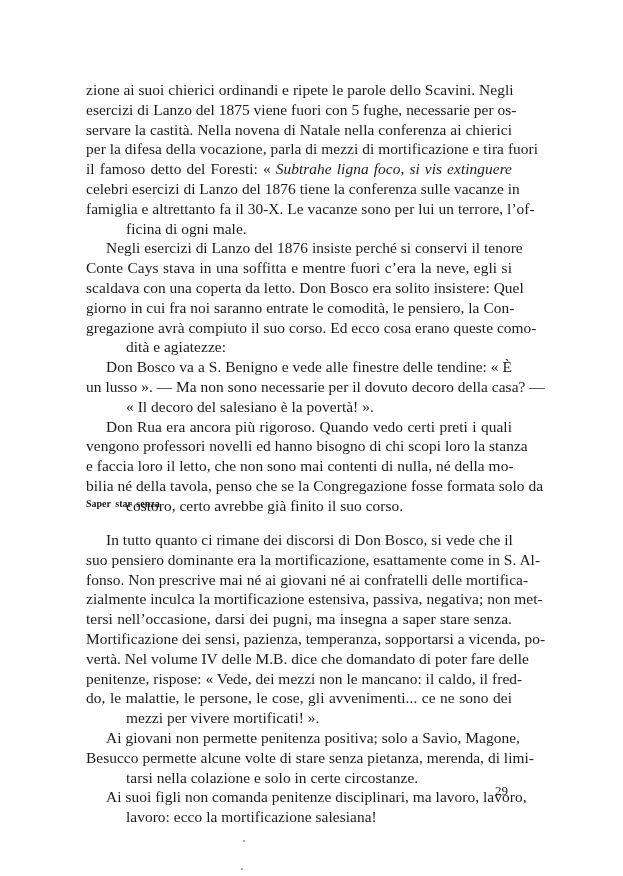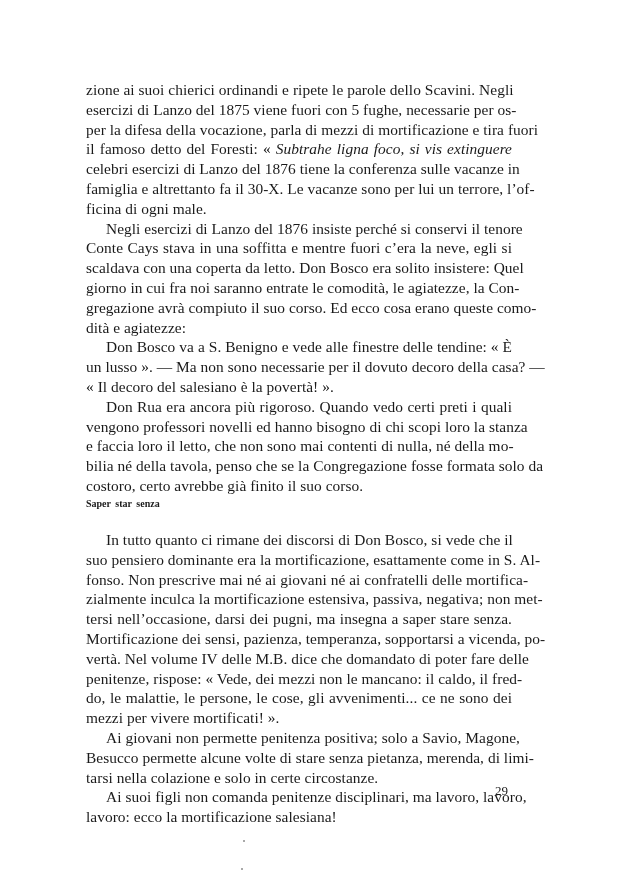--- a/index.html
+++ b/index.html
@@ -7,50 +7,51 @@
     width: 623px; height: 876px; background: #ffffff; position: relative; overflow: hidden;
     font-family: "Liberation Serif", "DejaVu Serif", serif; color: #1a1a1a;
   }
   .page { position: absolute; left: 0; top: 0; width: 623px; height: 876px; }
   .col { position: absolute; left: 86px; width: 426px; }
   .line {
     display: block; height: 19.8px; line-height: 19.8px; font-size: 15.4px;
     text-align: justify; text-align-last: justify; white-space: nowrap; overflow: visible;
     letter-spacing: 0.05px;
   }
-  .line.last { text-align-last: left; }
+  .line.last { text-align-last: left; margin-left: 40px; }
   .line.indent { padding-left: 20px; }
   .heading {
     position: absolute; left: 86px; top: 495px; font-size: 10px; font-weight: bold;
     line-height: 18px; word-spacing: 2px;
   }
   .pagenum { position: absolute; left: 495px; top: 783px; font-size: 13px; line-height: 16px; }
   .speck { position: absolute; width: 1.5px; height: 1.5px; background: #999; border-radius: 50%; }
   i { }
 </style>
 </head>
 <body>
 
 <div class="page">
 
   <div class="col" style="top:80px;">
     <div>
       <span class="line">zione ai suoi chierici ordinandi e ripete le parole dello Scavini. Negli</span>
       <span class="line">esercizi di Lanzo del 1875 viene fuori con 5 fughe, necessarie per os-</span>
+      <span class="line">servare la castità. Nella novena di Natale nella conferenza ai chierici</span>
       <span class="line">per la difesa della vocazione, parla di mezzi di mortificazione e tira fuori</span>
       <span class="line">il famoso detto del Foresti: « <i>Subtrahe ligna foco, si vis extinguere</i></span>
       <span class="line">celebri esercizi di Lanzo del 1876 tiene la conferenza sulle vacanze in</span>
       <span class="line">famiglia e altrettanto fa il 30-X. Le vacanze sono per lui un terrore, l’of-</span>
       <span class="line last">ficina di ogni male.</span>
     </div>
     <div>
       <span class="line indent">Negli esercizi di Lanzo del 1876 insiste perché si conservi il tenore</span>
       <span class="line">Conte Cays stava in una soffitta e mentre fuori c’era la neve, egli si</span>
       <span class="line">scaldava con una coperta da letto. Don Bosco era solito insistere: Quel</span>
-      <span class="line">giorno in cui fra noi saranno entrate le comodità, le agiatezze, la Con-</span>
+      <span class="line">giorno in cui fra noi saranno entrate le comodità, le pensiero, la Con-</span>
       <span class="line">gregazione avrà compiuto il suo corso. Ed ecco cosa erano queste como-</span>
       <span class="line last">dità e agiatezze:</span>
     </div>
     <div>
       <span class="line indent">Don Bosco va a S. Benigno e vede alle finestre delle tendine: « È</span>
       <span class="line">un lusso ». — Ma non sono necessarie per il dovuto decoro della casa? —</span>
       <span class="line last">« Il decoro del salesiano è la povertà! ».</span>
     </div>
     <div>
       <span class="line indent">Don Rua era ancora più rigoroso. Quando vedo certi preti i quali</span>

